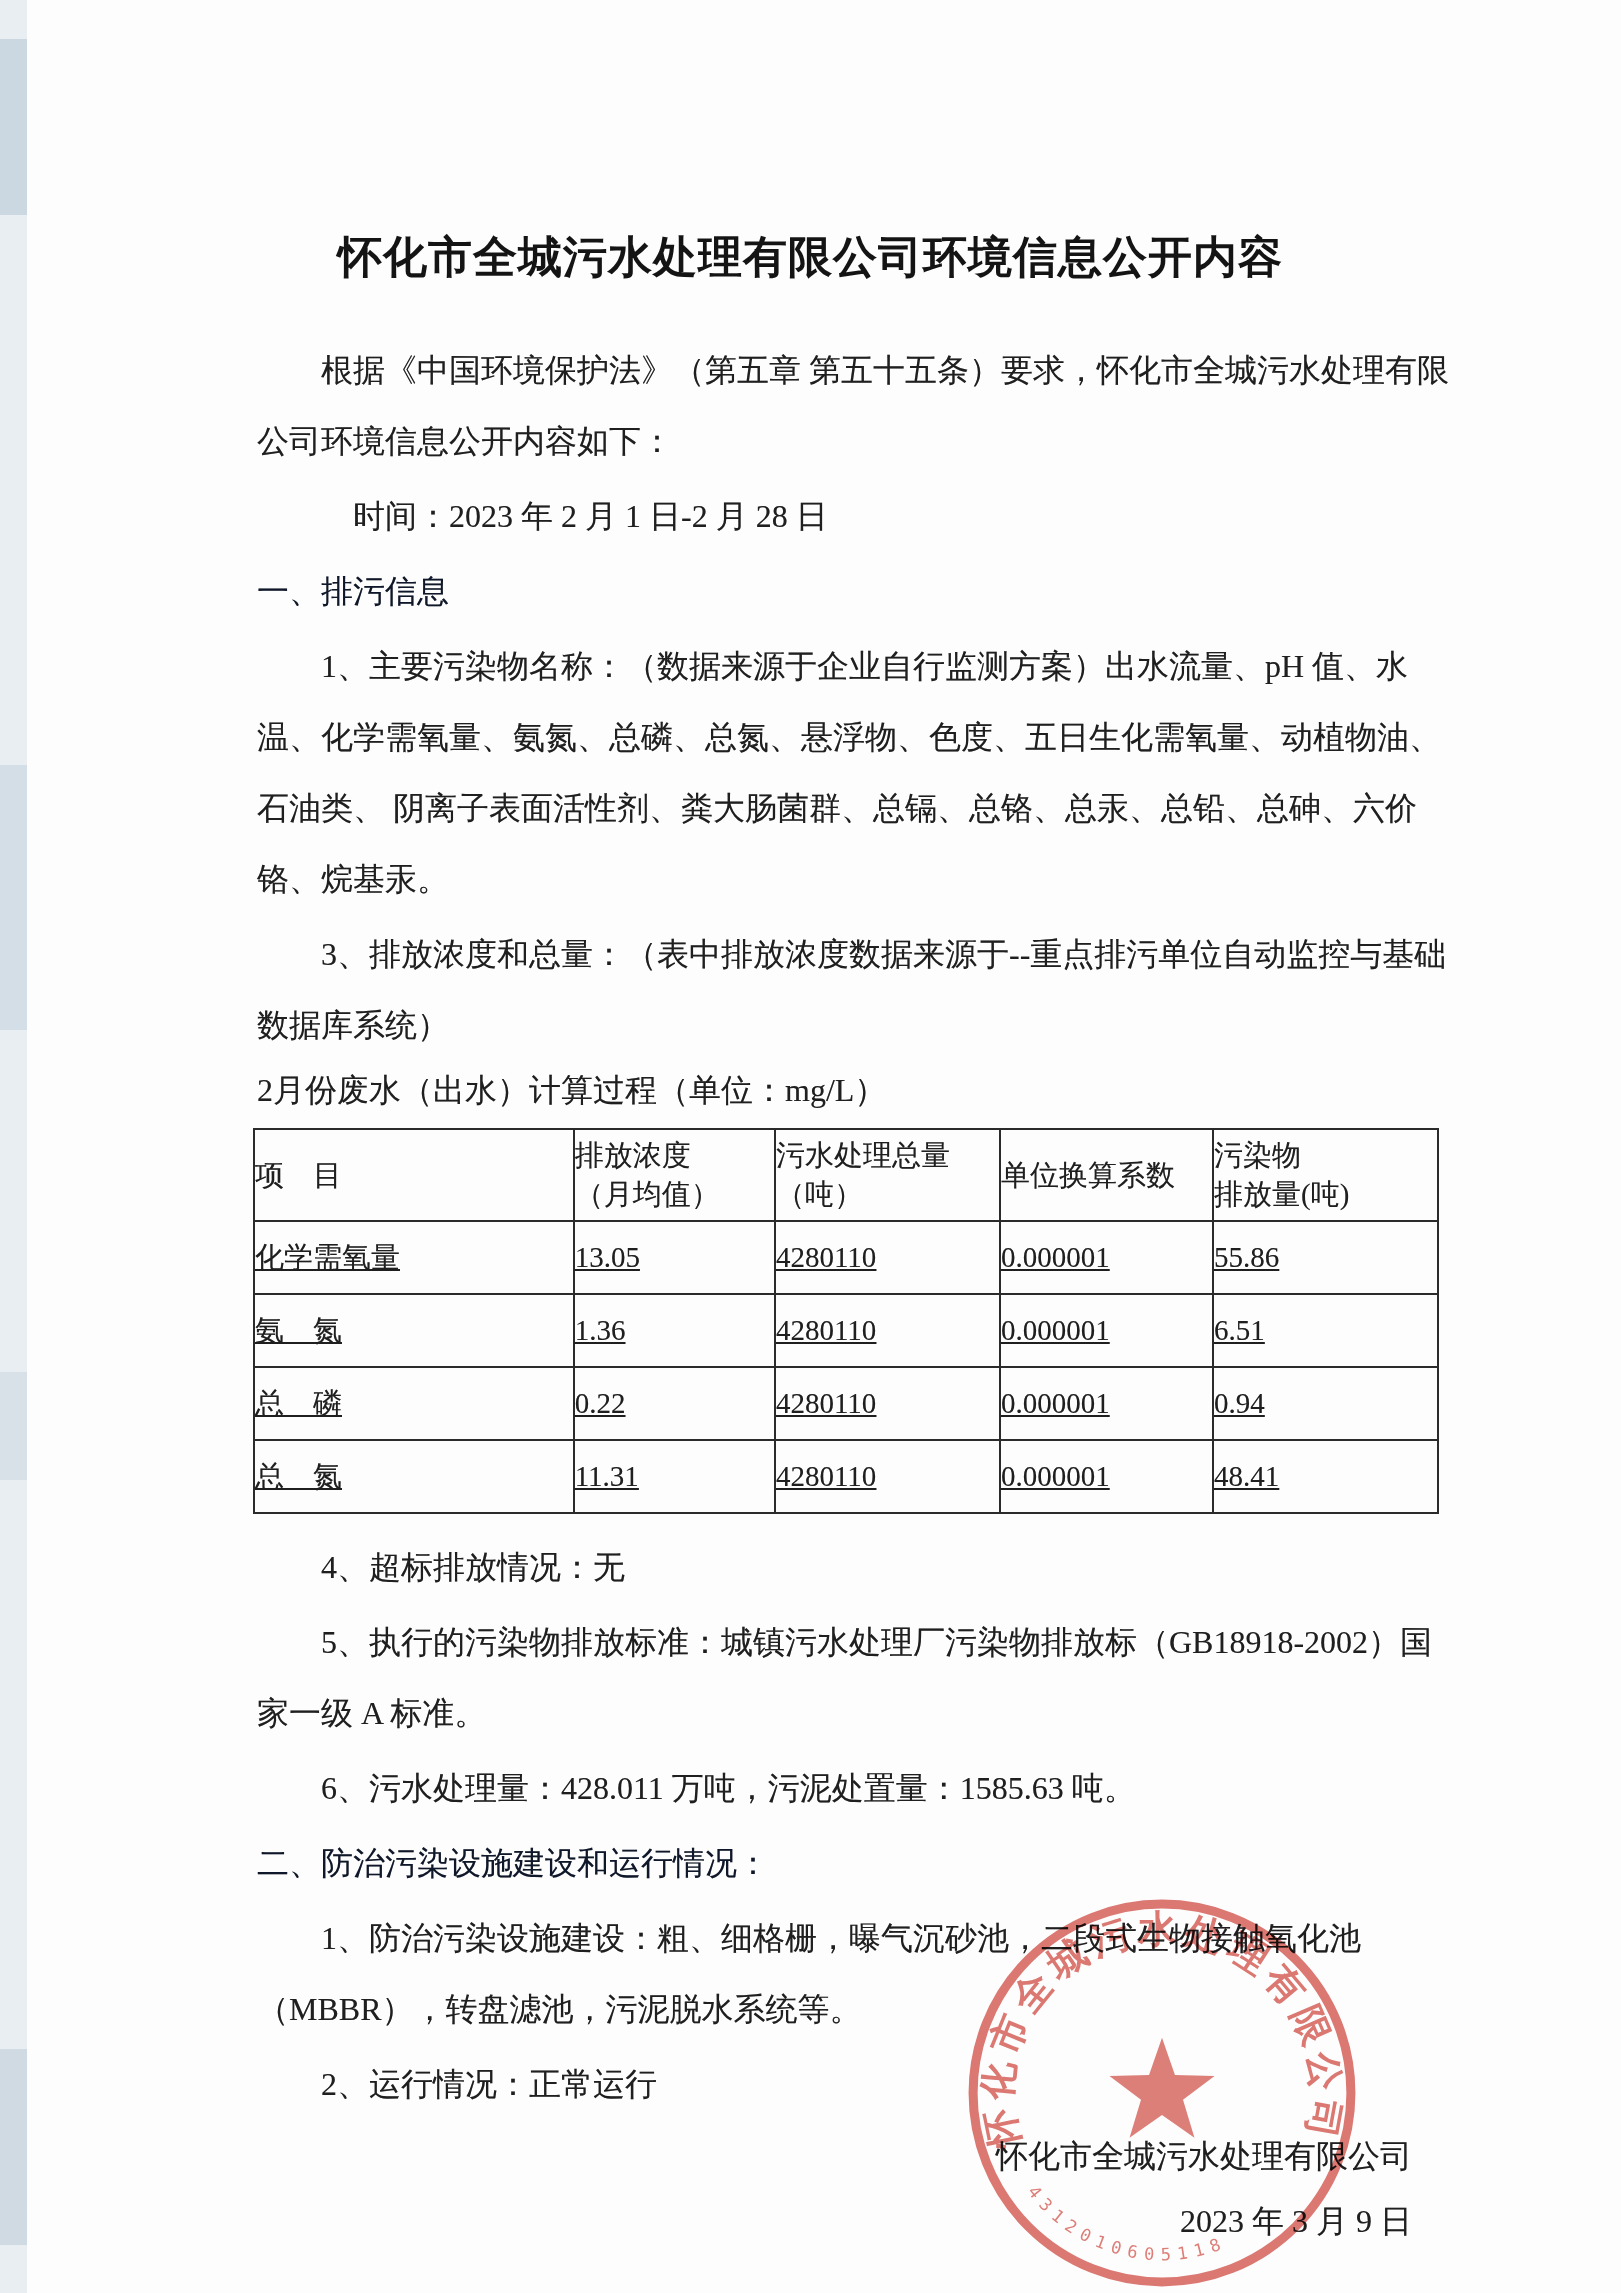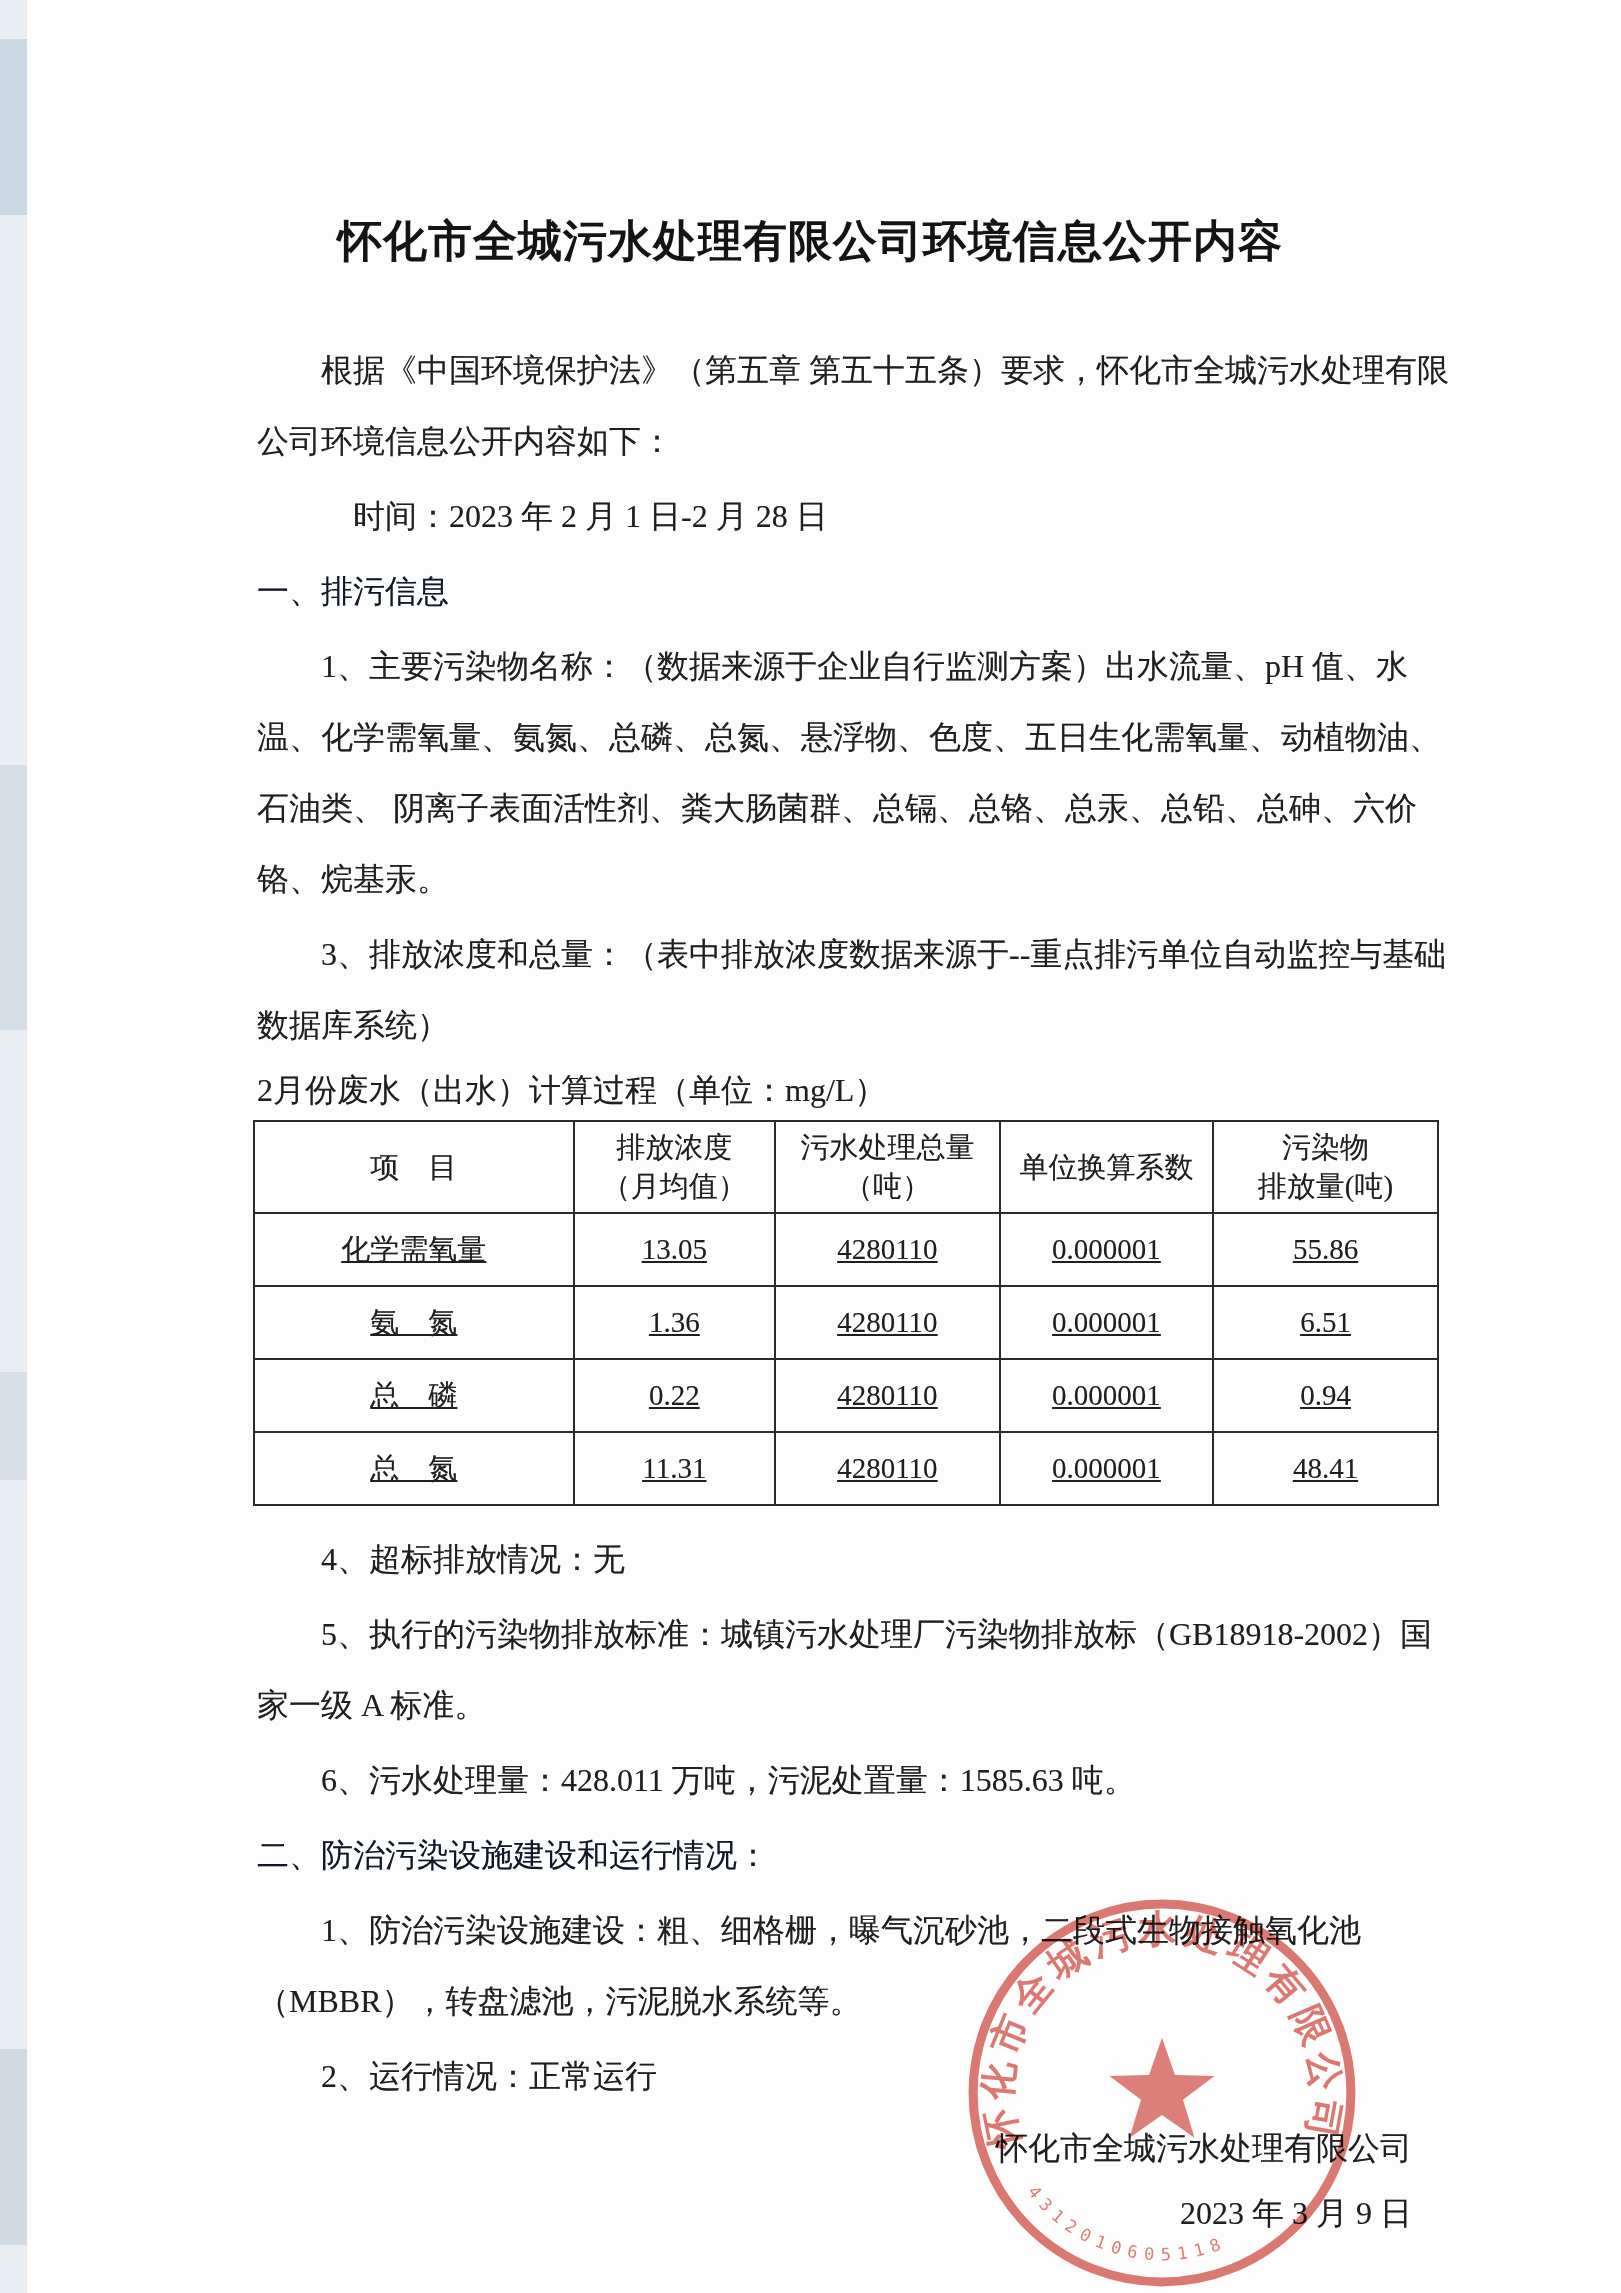--- a/index.html
+++ b/index.html
@@ -14,40 +14,40 @@
   }
   
   .scan-edge{position:absolute;left:0;top:0;width:27.4px;height:2294px;background:#e9eef3;}
   .edge-patch{position:absolute;left:0;width:27.4px;}
   .edge-p1{top:39px;height:176px;background:#ccd8e1;}
   .edge-p2{top:765px;height:265px;background:#d4dee6;}
   .edge-p3{top:1372px;height:108px;background:#d8e1e8;}
   .edge-p4{top:2049px;height:196px;background:#cfdae3;}
 
   .doc-title{
-    position:absolute;top:212px;left:0;width:100%;
+    position:absolute;top:228px;left:0;width:100%;
     margin:0;text-align:center;
     font-size:44px;font-weight:bold;letter-spacing:1px;color:#141414;
   }
   .content{
     position:absolute;left:253px;top:331px;width:1206px;
     font-size:32px;line-height:71px;
     text-shadow:0 0 0.6px rgba(0,0,0,0.35);
   }
   .content p{margin:4px;}
   .indent-2{text-indent:2em;}
   .indent-3{text-indent:3em;}
   .heading{font-weight:normal;color:#0f172a;}
   .table-caption{
     text-align:left;font-weight:normal;font-size:32px;line-height:51px;
     margin-top:2px !important;
   }
   table.emission{
-    border-collapse:collapse;width:1186px;margin:4px 0 0 0;
-    font-size:29px;text-align:center;
+    border-collapse:collapse;width:1186px;margin:12px 0 0 0;
+    font-size:29px;text-align:left;
   }
   table.emission th,table.emission td{
     border:2px solid #2b2b2b;padding:0;
     font-weight:normal;color:#1f1f1f;
   }
   table.emission th{height:90px;white-space:pre-line;line-height:39px;}
   table.emission td{height:69px;text-decoration:underline;}
   .c1{width:27%;} .c2{width:17%;} .c3{width:19%;} .c4{width:18%;} .c5{width:19%;}
   .after-table{margin-top:17.6px !important;}
   .signature{

